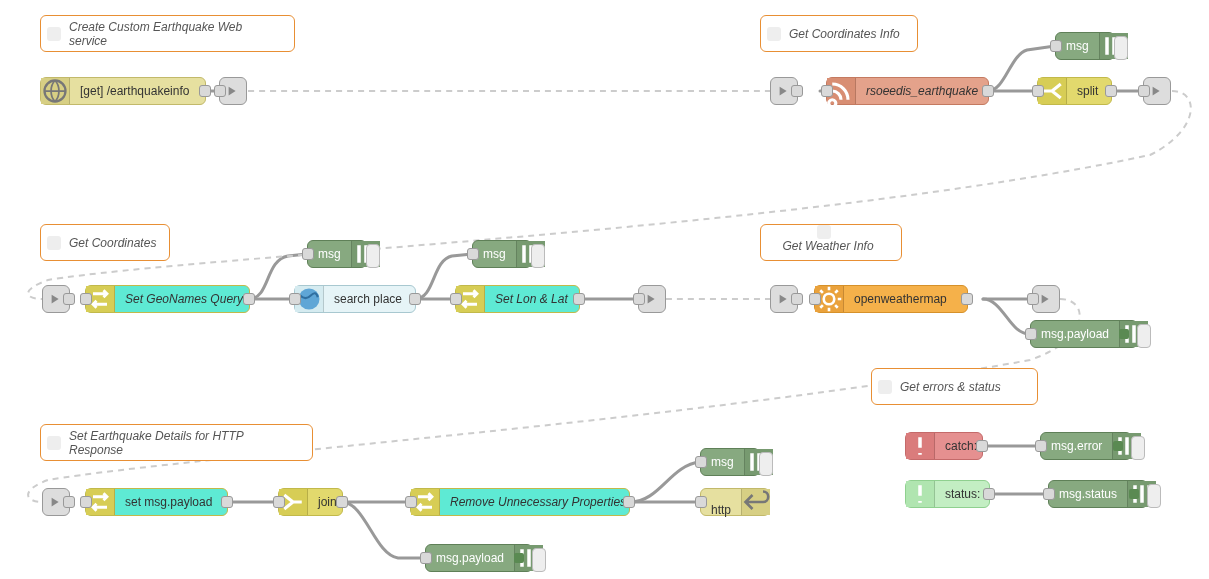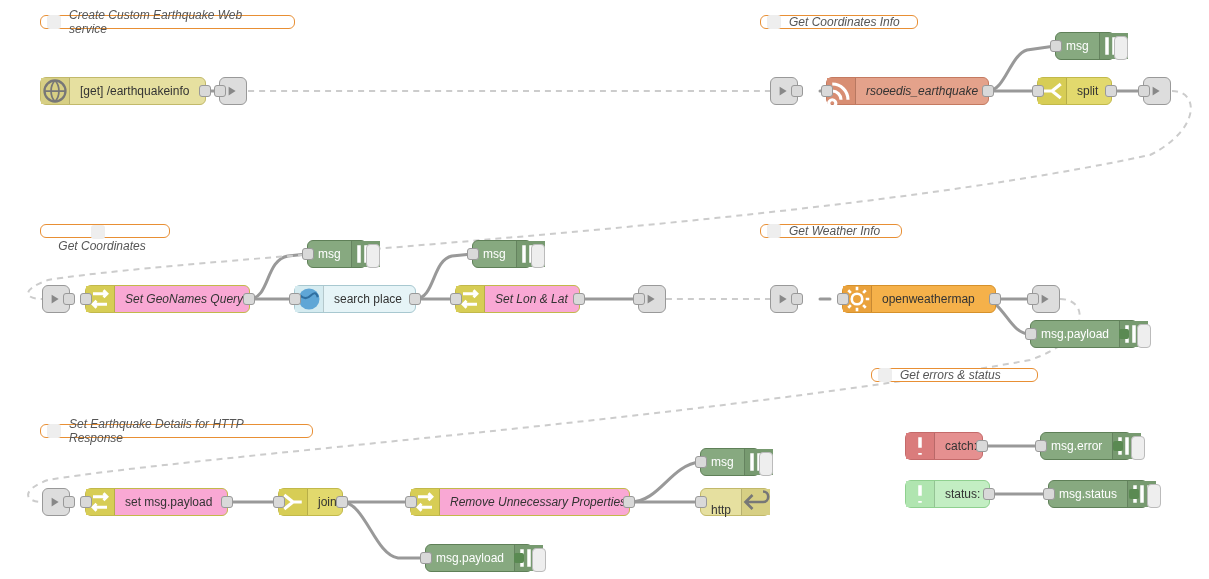--- a/index.html
+++ b/index.html
@@ -49,21 +49,21 @@
     padding: 0 10px;
     white-space: nowrap;
     flex: 1;
     font-style: italic;
     color: #333;
   }
   .node.debug .label { font-style: normal; }
   .node.http-in .label, .node.split .label, .node.join .label { font-style: normal; }
   .comment {
     position: absolute;
-    height: 14px;
+    height: 37px;
     background: #fff;
     border: 1px solid #e88f34;
     border-radius: 6px;
     display: flex;
     align-items: center;
     padding: 0 12px 0 6px;
     box-sizing: border-box;
     font-style: italic;
     color: #555;
     font-size: 12px;
@@ -94,21 +94,21 @@
     background: #ddd;
     display: flex;
     align-items: center;
     justify-content: center;
     box-sizing: border-box;
   }
   .link-node svg { width: 14px; height: 14px; }
   
   .c-httpin    { background: #e6e0a0; border-color: #c2b96a; }
   .c-httpin .icon-cell { background: #d7cf84; }
-  .c-change    { background: #f9a8d4; border-color: #c2b94a; }
+  .c-change    { background: #5eead4; border-color: #c2b94a; }
   .c-change .icon-cell { background: #d7cd55; }
   .c-feed      { background: #e4a28b; border-color: #c47a60; }
   .c-feed .icon-cell { background: #d88e73; }
   .c-split     { background: #e2d96d; border-color: #c2b94a; }
   .c-split .icon-cell { background: #d7cd55; }
   .c-debug     { background: #87a980; border-color: #5f8058; color: #fff; align-items: center; }
   .c-debug .label { color: #fff; font-style: normal; }
   .c-debug .icon-cell { background: #779a70; border-left-color: rgba(0,0,0,0.2); }
   .c-search    { background: #e6f4f7; border-color: #a8c8d0; justify-content: center; }
   .c-search .icon-cell { background: #d5ebf0; }
@@ -175,25 +175,25 @@
 </svg>
 
 <div class="comment" style="left:40px; top:15px; width:255px;">
     <span class="dot"></span>
     <span>Create Custom Earthquake Web service</span>
   </div>
 <div class="comment" style="left:760px; top:15px; width:158px;">
     <span class="dot"></span>
     <span>Get Coordinates Info</span>
   </div>
-<div class="comment" style="left:40px; top:224px; width:130px;flex-direction:column;">
+<div class="comment" style="left:40px; top:224px; width:130px;">
     <span class="dot"></span>
     <span>Get Coordinates</span>
   </div>
-<div class="comment" style="left:760px; top:224px; width:142px;">
+<div class="comment" style="left:760px; top:224px; width:142px;flex-direction:column;">
     <span class="dot"></span>
     <span>Get Weather Info</span>
   </div>
 <div class="comment" style="left:40px; top:424px; width:273px;">
     <span class="dot"></span>
     <span>Set Earthquake Details for HTTP Response</span>
   </div>
 <div class="comment" style="left:871px; top:368px; width:167px;">
     <span class="dot"></span>
     <span>Get errors &amp; status</span>
@@ -328,21 +328,21 @@
     </svg>
   <div class="port in"></div>
 </div>
 
 <div class="link-node" style="left:770px; top:285px;">
   <svg viewBox="0 0 16 16">
       <path d="M3,3 L11,8 L3,13 Z" fill="#888"></path>
     </svg>
   <div class="port out"></div>
 </div>
-<div class="node c-weather" style="left:842px; top:285px; width:154px;">
+<div class="node c-weather" style="left:814px; top:285px; width:154px;">
   <div class="icon-cell">
       <svg viewBox="0 0 16 16">
         <circle cx="8" cy="8" r="3" fill="none" stroke="#fff" stroke-width="1.5"></circle>
         <g stroke="#fff" stroke-width="1.5">
           <path d="M8,1 v2 M8,13 v2 M1,8 h2 M13,8 h2 M3,3 l1.5,1.5 M11.5,11.5 L13,13 M3,13 l1.5,-1.5 M11.5,4.5 L13,3"></path>
         </g>
       </svg>
     </div>
   <span class="label">openweathermap</span>
   <div class="port in"></div>

